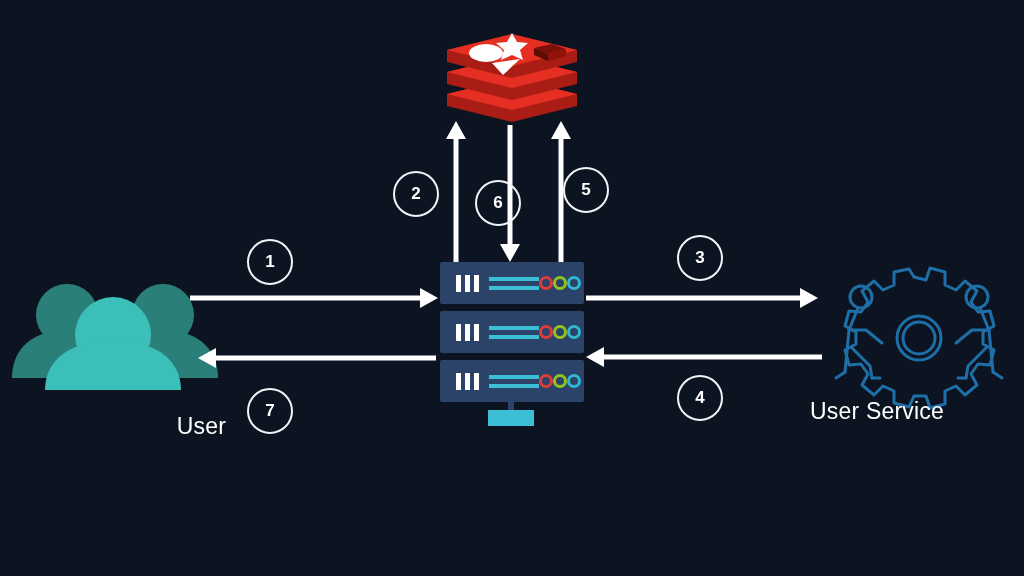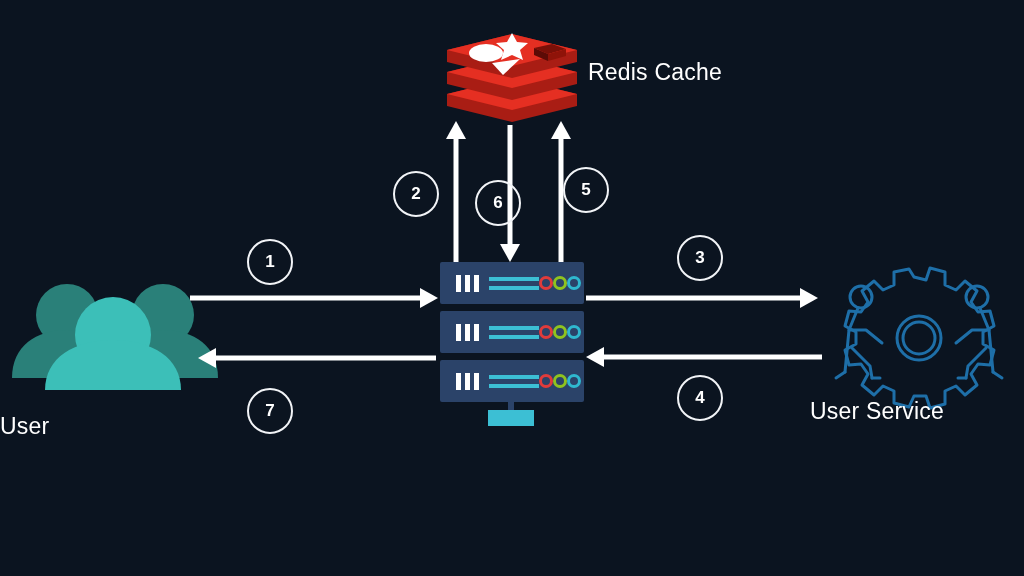--- a/index.html
+++ b/index.html
@@ -205,20 +205,19 @@
   <div class="step-num" style="left:563px; top:167px;">
     <span>5</span>
   </div>
   <div class="step-num" style="left:475px; top:180px;">
     <span>6</span>
   </div>
   <div class="step-num" style="left:247px; top:388px;">
     <span>7</span>
   </div>
 
-  <div class="node-label" style="left:0px; top:413px; width:226px; text-align:left;">User</div>
-
-  <div class="node-label" style="left:588px; top:59px;">Redis Cache</div>
+  <div class="node-label" style="left:0px; top:413px; width:226px; text-align:right;">User</div>
+
 
 
   <div class="node-label" style="left:810px; top:398px; width:214px; text-align:left;">User Service</div>
 
 </div>
 
 </body></html>

